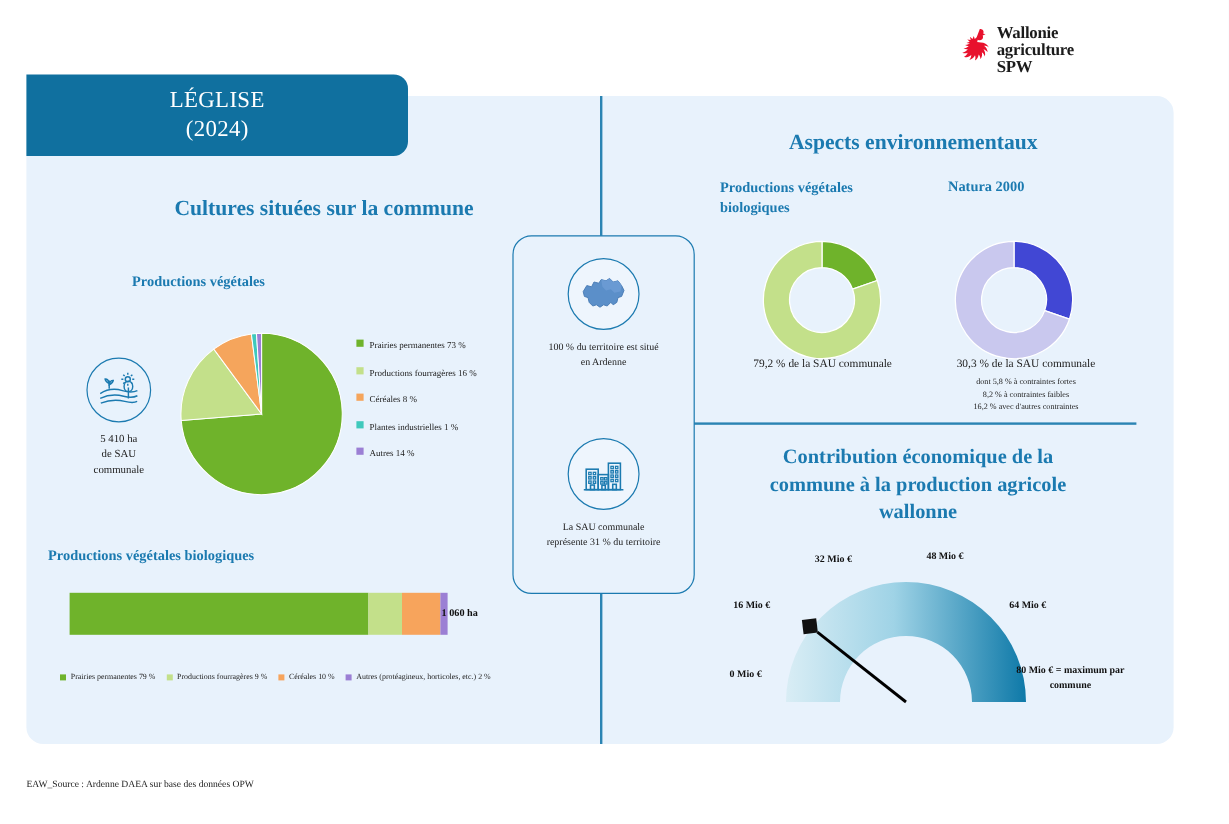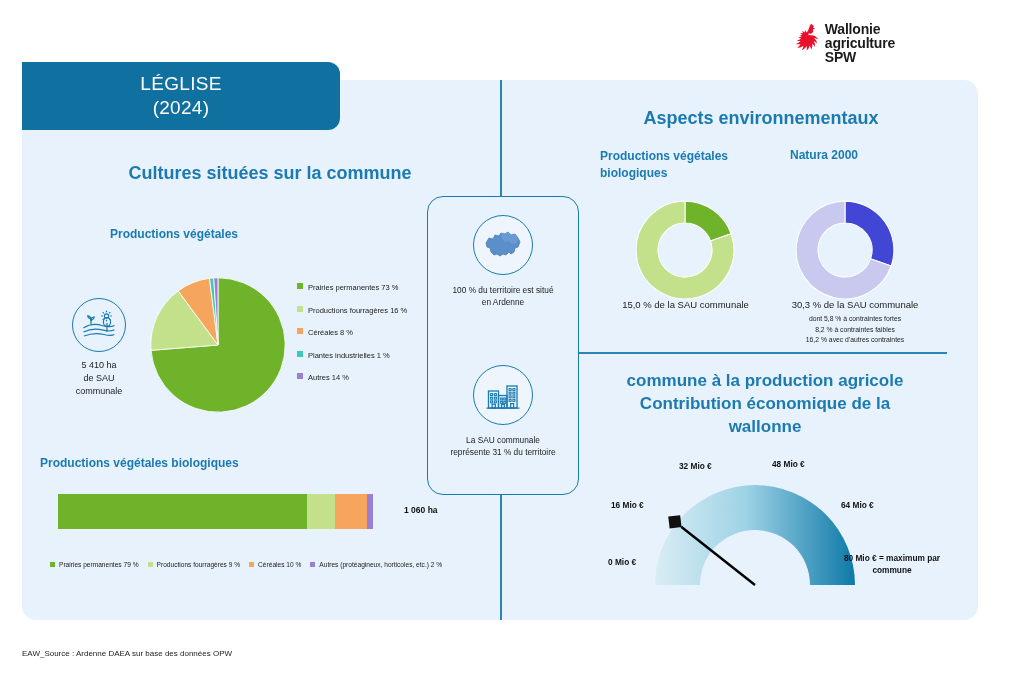--- a/index.html
+++ b/index.html
@@ -1,21 +1,21 @@
 <!DOCTYPE html>
 <html><head>
 <meta charset="utf-8">
 <style>
   html,body{margin:0;padding:0;}
   body{
     width:1024px;height:687px;background:#ffffff;
     font-family:"Liberation Sans", sans-serif;
     overflow:hidden;position:relative;
   }
-  .stage{position:absolute;left:0;top:0;width:919px;height:687px;}
+  .stage{position:absolute;left:0;top:0;width:919px;height:687px;font-family:Liberation Serif, serif;}
 
   
   .logo{position:absolute;right:24px;top:22px;display:flex;align-items:flex-start;gap:5px;}
   .logo-rooster{width:26px;height:34px;flex:none;}
   .logo-text{line-height:1.0;font-weight:bold;color:#1b1b1b;}
   .logo-l1{font-size:14px;letter-spacing:-0.2px;}
   .logo-l2{font-size:14px;letter-spacing:-0.2px;}
   .logo-l3{font-size:14px;letter-spacing:-0.2px;}
 
   
@@ -67,21 +67,21 @@
 
   
   .sau-block{position:absolute;left:52px;top:298px;width:94px;text-align:center;}
   .sau-circle{width:52px;height:52px;border:1.6px solid #1b7ab0;border-radius:50%;
     margin:0 auto;display:flex;align-items:center;justify-content:center;}
   .sau-text{margin-top:7px;font-size:9px;color:#222;line-height:1.45;}
 
   
   .bar-outer{position:absolute;left:58px;top:494px;width:315px;height:35px;display:flex;}
   .bar-seg{height:35px;}
-  .bar-val{position:absolute;left:404px;top:505px;font-size:8.5px;font-weight:bold;color:#111;}
+  .bar-val{position:absolute;left:368px;top:505px;font-size:8.5px;font-weight:bold;color:#111;}
   .bar-legend{position:absolute;left:50px;top:561px;display:flex;align-items:center;gap:0;}
   .blg{display:flex;align-items:center;margin-right:9px;}
   .blg .leg-sw{width:5px;height:5px;margin-right:4px;}
   .blg .leg-tx{font-size:6.6px;}
 
   
   .center-card{
     position:absolute;left:427px;top:196px;width:150px;height:297px;
     border:1.8px solid #1b7ab0;border-radius:16px;background:#e8f2fc;
   }
@@ -297,31 +297,31 @@
         <path d="M 94.32055518696464 34.35748140741963 A 47 47 0 1 1 49.99999999999999 3 L 49.99999999999999 24 A 26 26 0 1 0 74.51775393321448 41.34669184240235 Z" fill="#c3e08a" stroke="#ffffff" stroke-width="1"></path>
       </svg>
   </div>
   <div class="donut-wrap" id="donut-nat">
     <svg viewBox="0 0 100 100" width="104" height="104" id="donut-nat-svg">
         <path d="M 50 3 A 47 47 0 0 1 94.41796453345083 65.3637373937823 L 74.57163995467492 58.499088771028504 A 26 26 0 0 0 50 24 Z" fill="#4147d4" stroke="#ffffff" stroke-width="1"></path>
         <path d="M 94.41796453345083 65.3637373937823 A 47 47 0 1 1 49.99999999999999 3 L 49.99999999999999 24 A 26 26 0 1 0 74.57163995467492 58.499088771028504 Z" fill="#c9c8ee" stroke="#ffffff" stroke-width="1"></path>
       </svg>
   </div>
 
-  <div class="donut-cap" id="cap-bio">15,0 % de la SAU communale</div>
+  <div class="donut-cap" id="cap-bio">79,2 % de la SAU communale</div>
   <div class="donut-cap" id="cap-nat">30,3 % de la SAU communale</div>
   <div class="donut-sub">
     <div>dont 5,8 % à contraintes fortes</div>
     <div>8,2 % à contraintes faibles</div>
     <div>16,2 % avec d'autres contraintes</div>
   </div>
 
   <div class="h-main" id="h-contrib">
+    <div>Contribution économique de la</div>
     <div>commune à la production agricole</div>
-    <div>Contribution économique de la</div>
     <div>wallonne</div>
   </div>
 
   <div class="gauge-wrap">
     <svg viewBox="0 0 230 150" width="230" height="150" id="gauge-svg">
         <defs>
           <linearGradient id="ggrad" x1="0" y1="0" x2="1" y2="0">
             <stop offset="0" stop-color="#d9edf5"></stop>
             <stop offset="0.45" stop-color="#9fd3e6"></stop>
             <stop offset="1" stop-color="#0e79a8"></stop>

